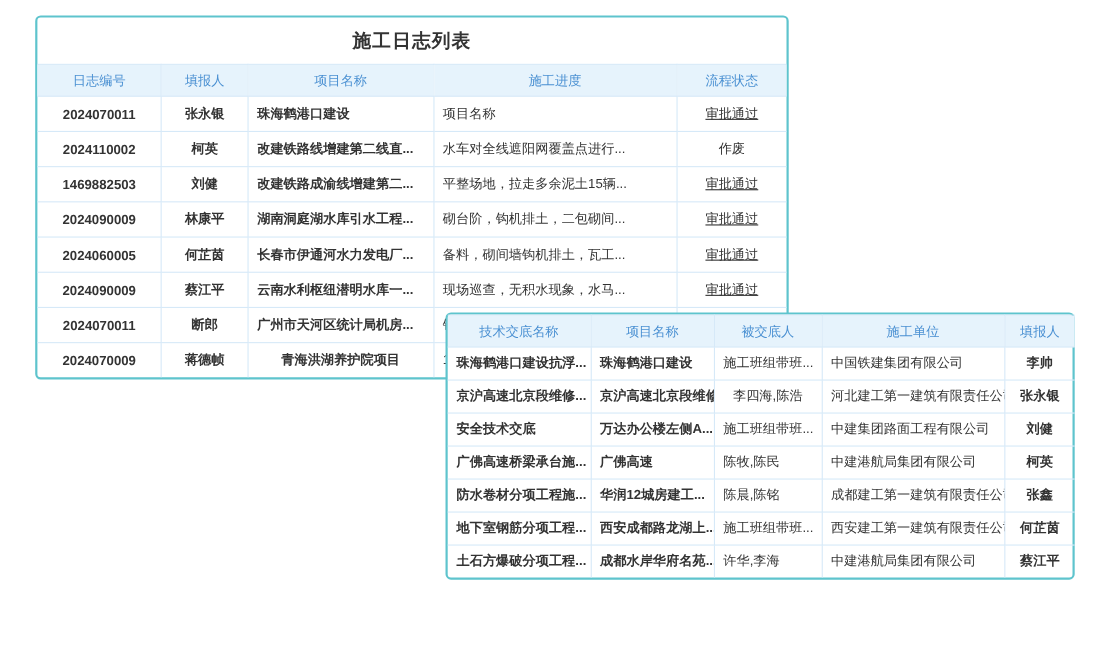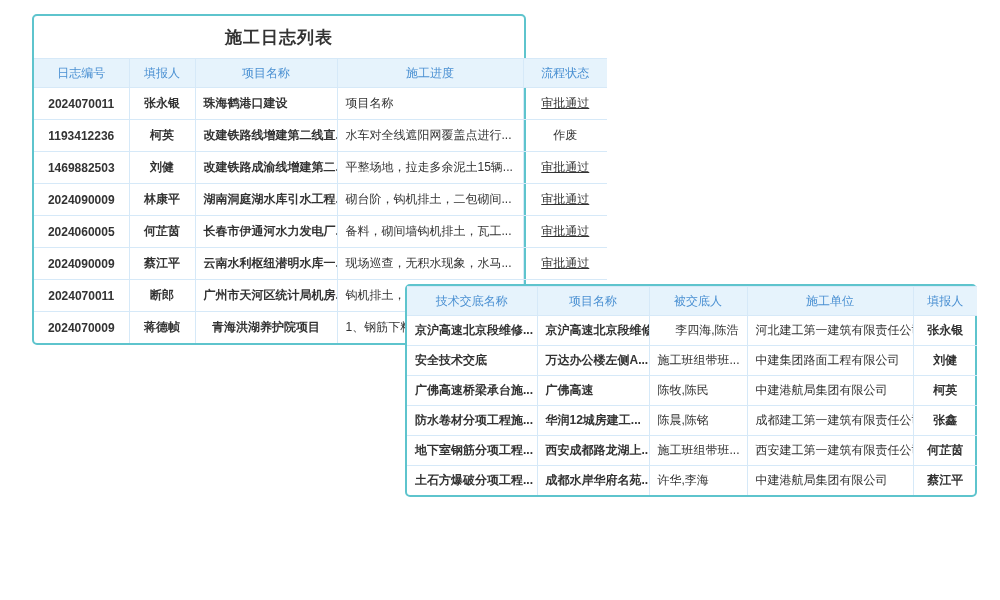--- a/index.html
+++ b/index.html
@@ -17,21 +17,21 @@
   body{
     width:1000px;height:600px;position:relative;background:#ffffff;
     font-family:"Liberation Sans","DejaVu Sans",sans-serif;
     overflow:hidden;
   }
   .panel{
     position:absolute;background:#ffffff;
     border:2px solid var(--panel-border);
     border-radius:5px;box-sizing:border-box;
   }
-  .panel-log{left:32px;top:14px;width:494px;z-index:1;}
+  .panel-log{left:32px;top:14px;width:685px;z-index:1;}
   .panel-disclosure{left:405px;top:284px;width:572px;z-index:2;}
   .panel-title{
     text-align:center;font-weight:bold;font-size:17px;color:var(--text);
     padding:10px 0 9px 0;letter-spacing:1px;
   }
   table.data-table{
     width:100%;border-collapse:collapse;table-layout:fixed;
     font-size:12px;
   }
   table.data-table th{
@@ -82,21 +82,21 @@
     </thead>
     <tbody>
         <tr>
           <td class="link" style="text-align: center;">2024070011</td>
           <td class="link" style="text-align: center;">张永银</td>
           <td class="link" style="text-align: left;">珠海鹤港口建设</td>
           <td class="text" style="text-align: left;">项目名称</td>
           <td class="status status-approved" style="text-align: center;">审批通过</td>
         </tr>
         <tr>
-          <td class="link" style="text-align: center;">1193412236</td>
+          <td class="link" style="text-align: center;">2024110002</td>
           <td class="link" style="text-align: center;">柯英</td>
           <td class="link" style="text-align: left;">改建铁路线增建第二线直...</td>
           <td class="text" style="text-align: left;">水车对全线遮阳网覆盖点进行...</td>
           <td class="status status-void" style="text-align: center;">作废</td>
         </tr>
         <tr>
           <td class="link" style="text-align: center;">1469882503</td>
           <td class="link" style="text-align: center;">刘健</td>
           <td class="link" style="text-align: left;">改建铁路成渝线增建第二...</td>
           <td class="text" style="text-align: left;">平整场地，拉走多余泥土15辆...</td>
@@ -154,23 +154,30 @@
       <tr>
           <th>技术交底名称</th>
           <th>项目名称</th>
           <th>被交底人</th>
           <th>施工单位</th>
           <th>填报人</th>
         </tr>
     </thead>
     <tbody>
         <tr>
+          <td class="link" style="text-align: left;">珠海鹤港口建设抗浮...</td>
+          <td class="link" style="text-align: left;">珠海鹤港口建设</td>
+          <td class="text" style="text-align: left;">施工班组带班...</td>
+          <td class="text" style="text-align: left;">中国铁建集团有限公司</td>
+          <td class="link" style="text-align: center;">李帅</td>
+        </tr>
+        <tr>
           <td class="link" style="text-align: left;">京沪高速北京段维修...</td>
           <td class="link" style="text-align: left;">京沪高速北京段维修</td>
-          <td class="text" style="text-align: right;">李四海,陈浩</td>
+          <td class="text" style="text-align: center;">李四海,陈浩</td>
           <td class="text" style="text-align: left;">河北建工第一建筑有限责任公司</td>
           <td class="link" style="text-align: center;">张永银</td>
         </tr>
         <tr>
           <td class="link" style="text-align: left;">安全技术交底</td>
           <td class="link" style="text-align: left;">万达办公楼左侧A...</td>
           <td class="text" style="text-align: left;">施工班组带班...</td>
           <td class="text" style="text-align: left;">中建集团路面工程有限公司</td>
           <td class="link" style="text-align: center;">刘健</td>
         </tr>

